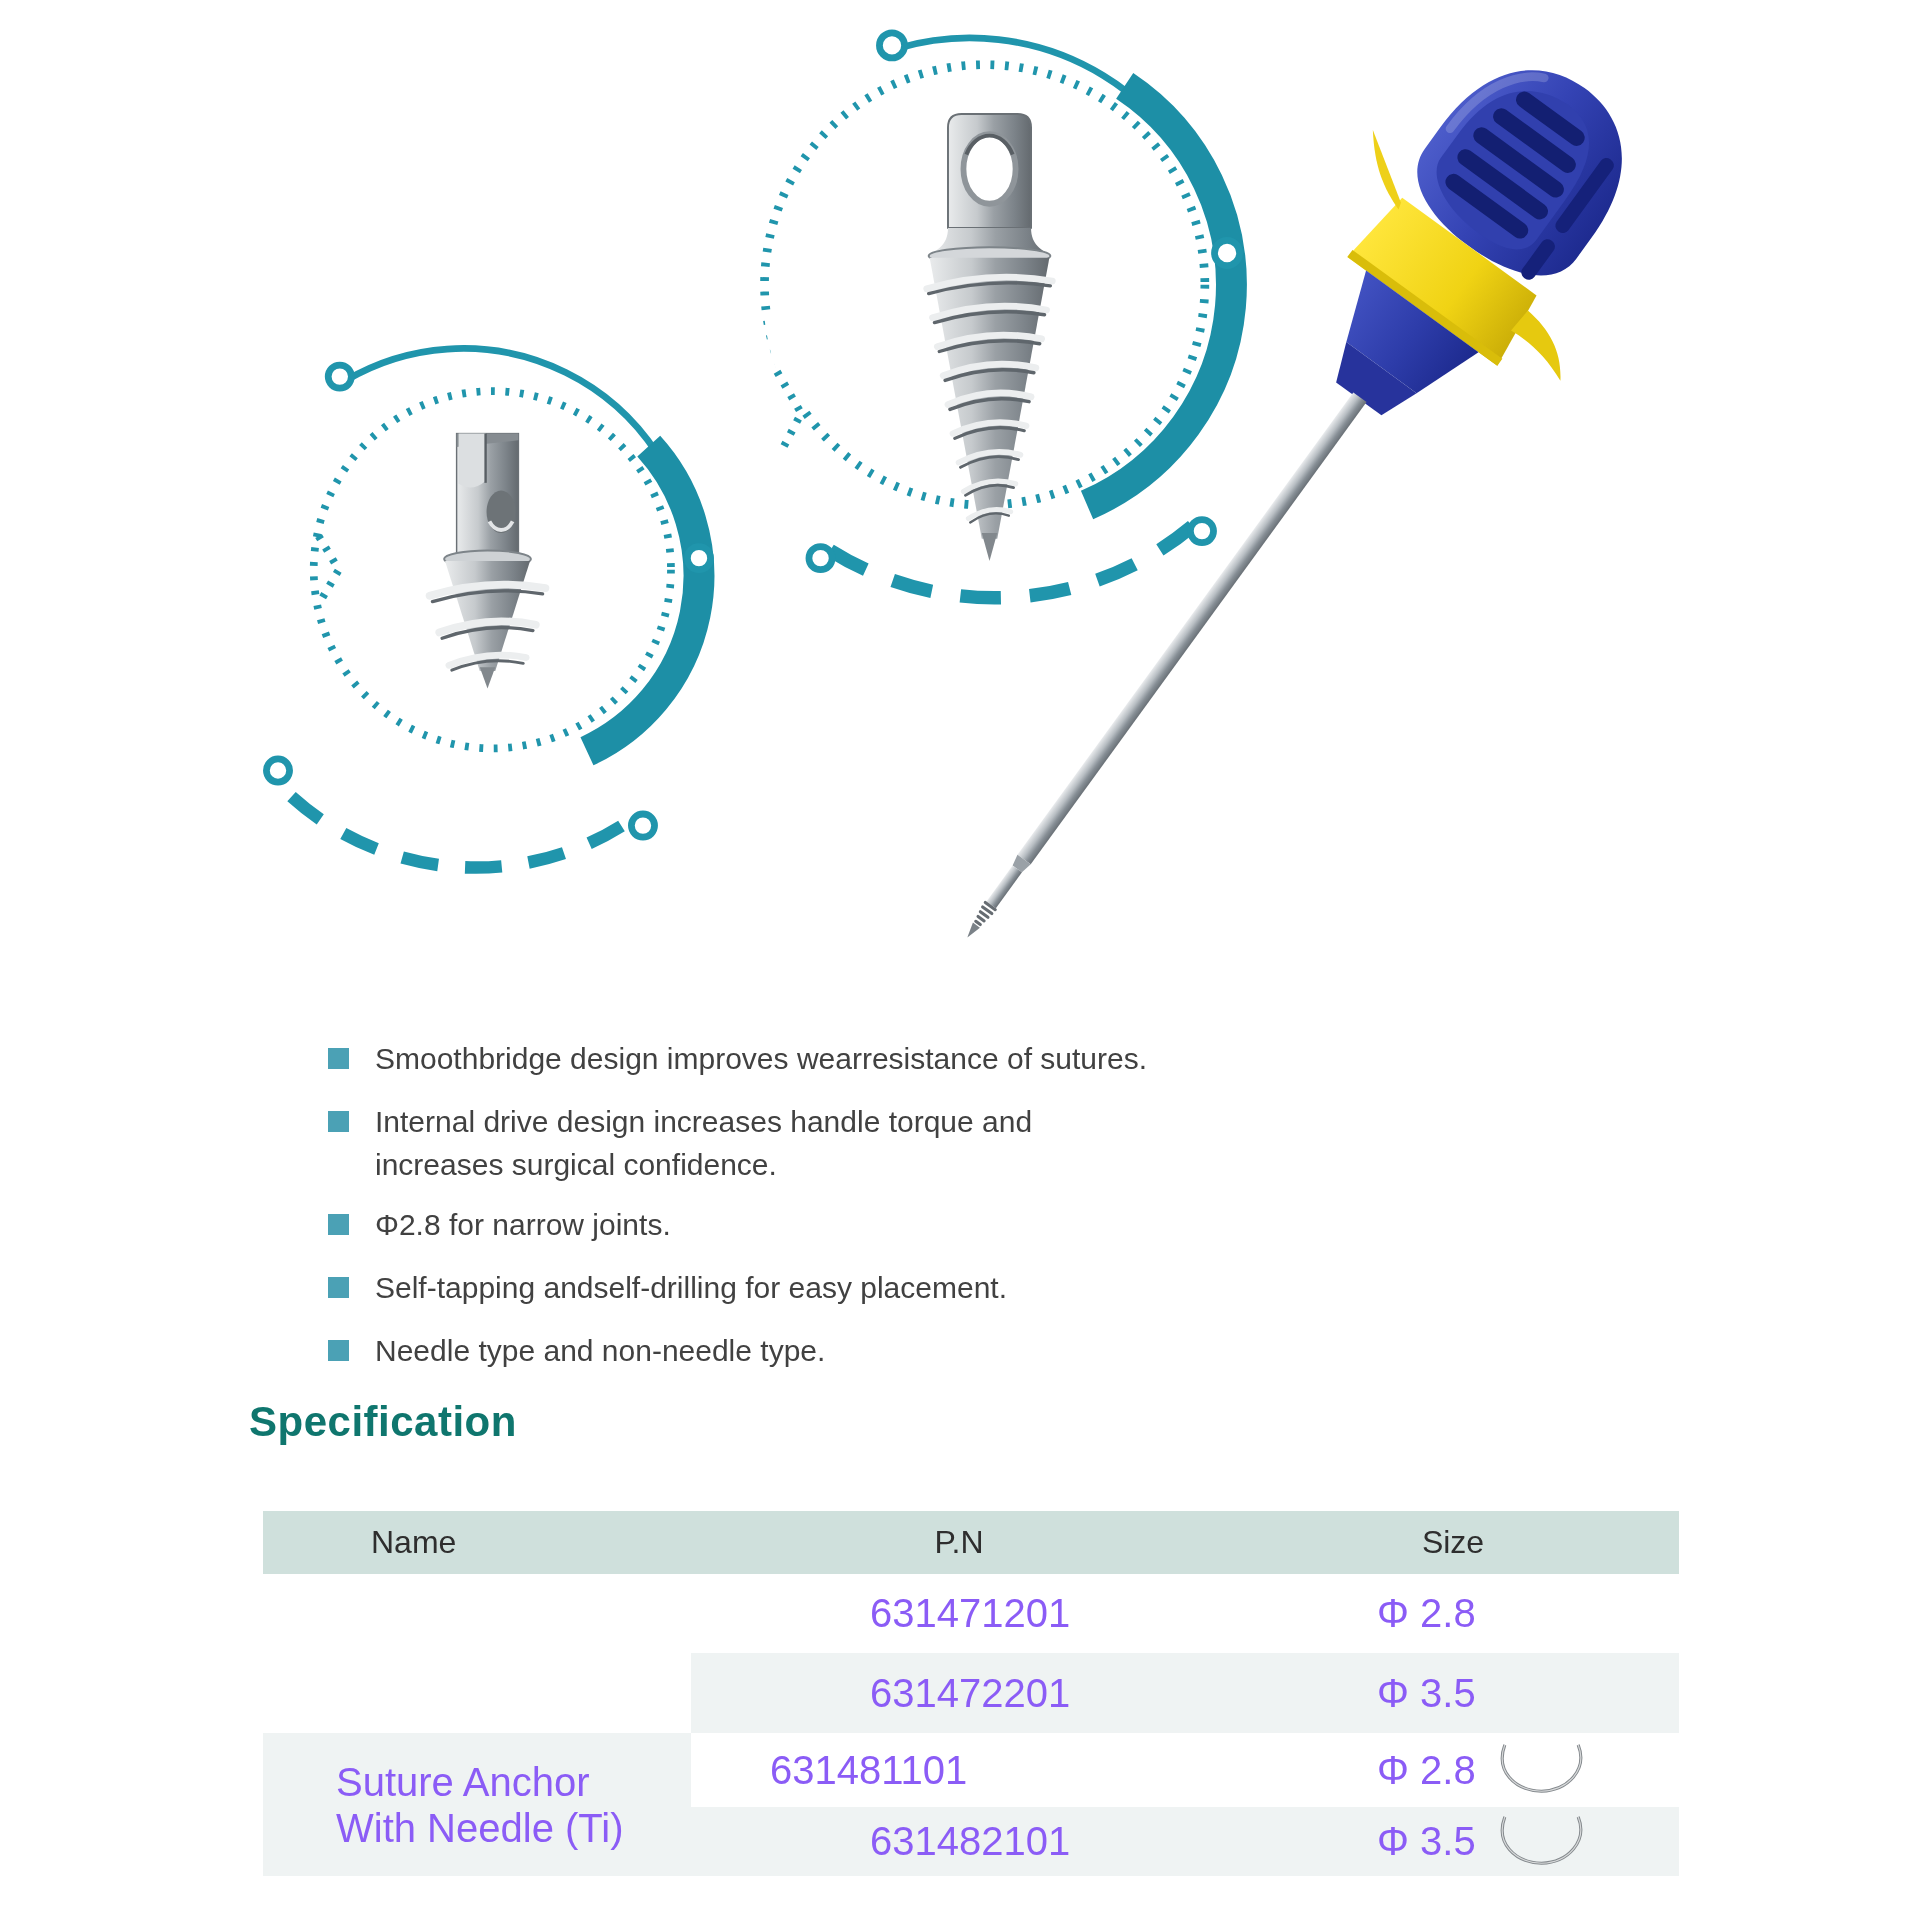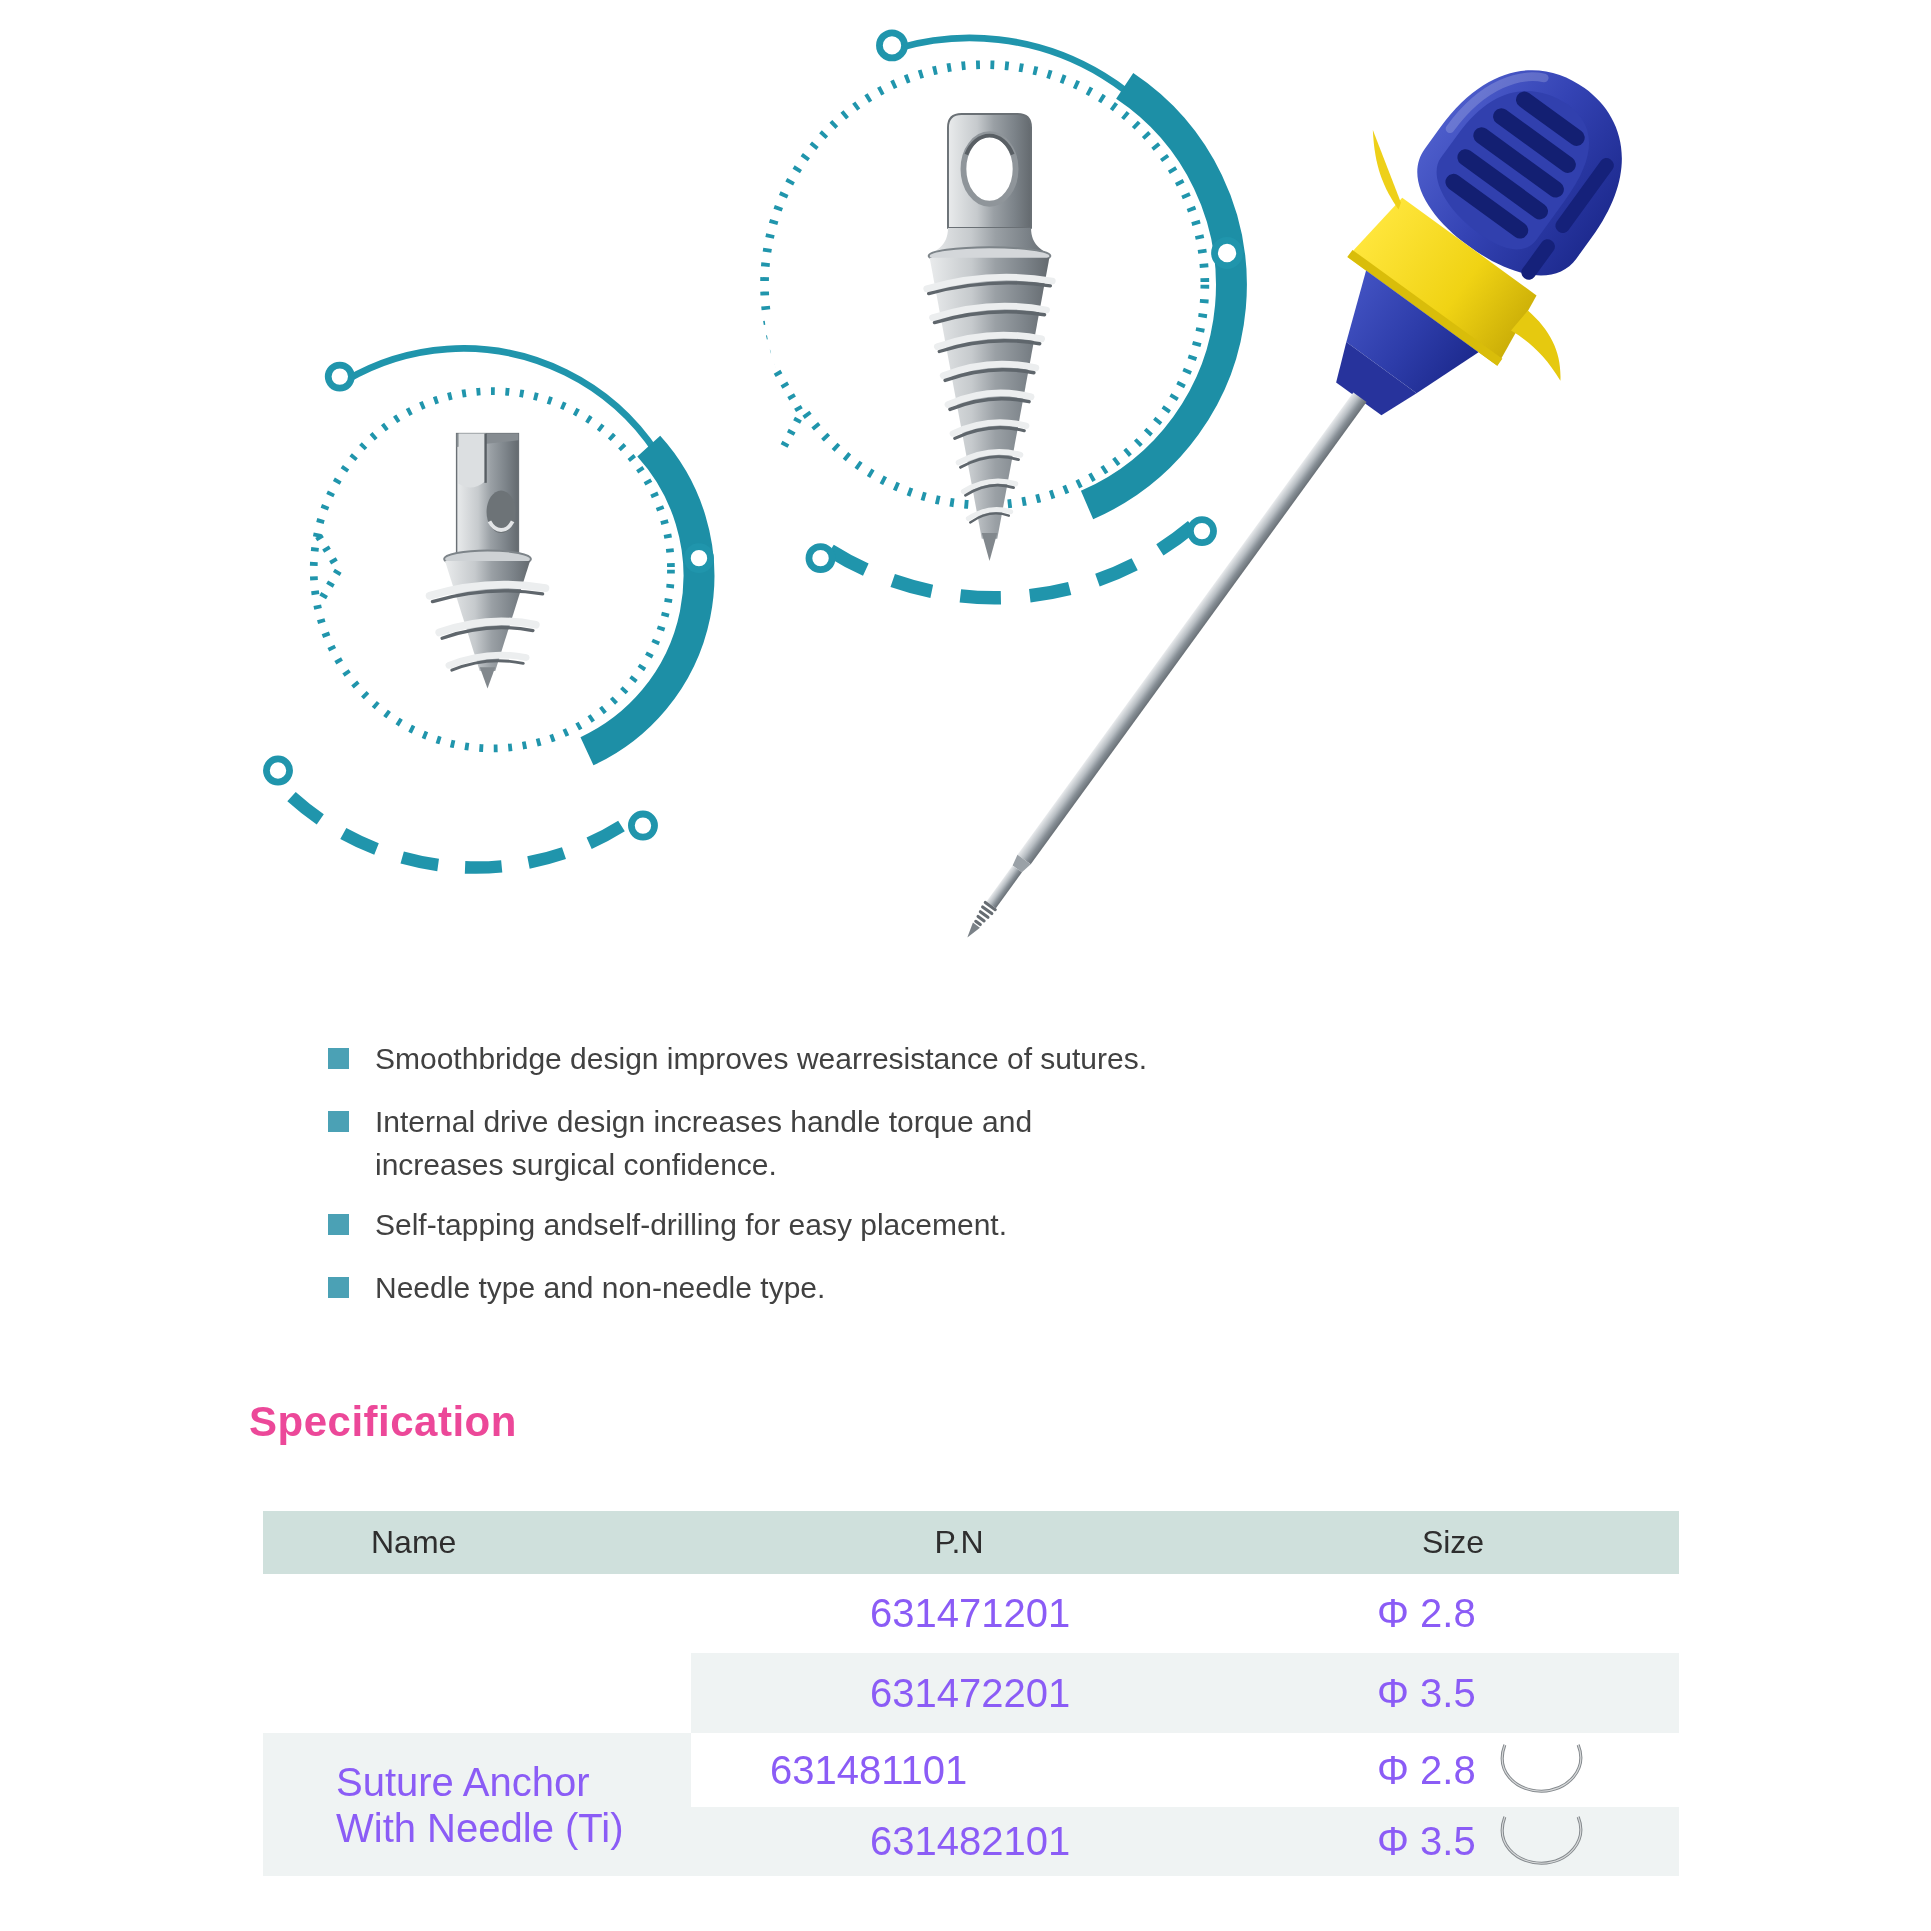--- a/index.html
+++ b/index.html
@@ -10,21 +10,21 @@
 
   
   .features{position:absolute;left:328px;top:1037px;width:908px;list-style:none;margin:0;padding:0;}
   .feature{display:flex;align-items:flex-start;margin-bottom:20px;}
   .feature.wrap2{max-width:806px;margin-bottom:17.4px;}
   .bullet-sq{flex:0 0 auto;width:21px;height:21px;margin:10.6px 26px 0 0;background:#4ba1b5;}
   .feature-text{font-size:30px;line-height:43px;color:#414141;}
 
   
   .spec-heading{position:absolute;left:249px;top:1398px;margin:0;
-                font-size:42px;font-weight:bold;color:#ec4899;letter-spacing:0.5px;}
+                font-size:42px;font-weight:bold;color:#0f766e;letter-spacing:0.5px;}
 
   
   .spec-table{position:absolute;left:263px;top:1511px;width:1415px;
               display:grid;grid-template-columns:428px 536px 452px;
               grid-template-rows:63px 79px 80px 74px 69px;}
   .cell{display:flex;align-items:center;font-size:40px;color:#8b5cf6;position:relative;}
   .th{background:#cfe0dc;font-size:32px;color:#2e2e2e;}
   .th-name{grid-row:1;grid-column:1;padding-left:108px;}
   .th-pn{grid-row:1;grid-column:2;justify-content:center;}
   .th-size{grid-row:1;grid-column:3;justify-content:center;}
@@ -212,20 +212,24 @@
     <li class="feature">
       <span class="bullet-sq"></span>
       <span class="feature-text">Smoothbridge design improves wearresistance of sutures.</span>
     </li>
     <li class="feature wrap2">
       <span class="bullet-sq"></span>
       <span class="feature-text">Internal drive design increases handle torque and increases surgical confidence.</span>
     </li>
     <li class="feature">
       <span class="bullet-sq"></span>
+      <span class="feature-text">Φ2.8 for narrow joints.</span>
+    </li>
+    <li class="feature">
+      <span class="bullet-sq"></span>
       <span class="feature-text">Self-tapping andself-drilling for easy placement.</span>
     </li>
     <li class="feature">
       <span class="bullet-sq"></span>
       <span class="feature-text">Needle type and non-needle type.</span>
     </li>
   </ul>
 
   <h2 class="spec-heading">Specification</h2>
 

